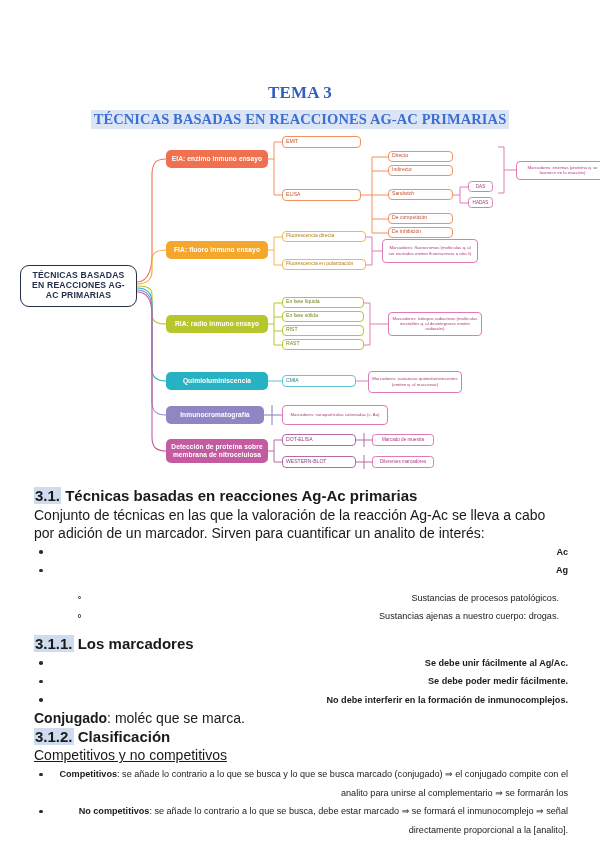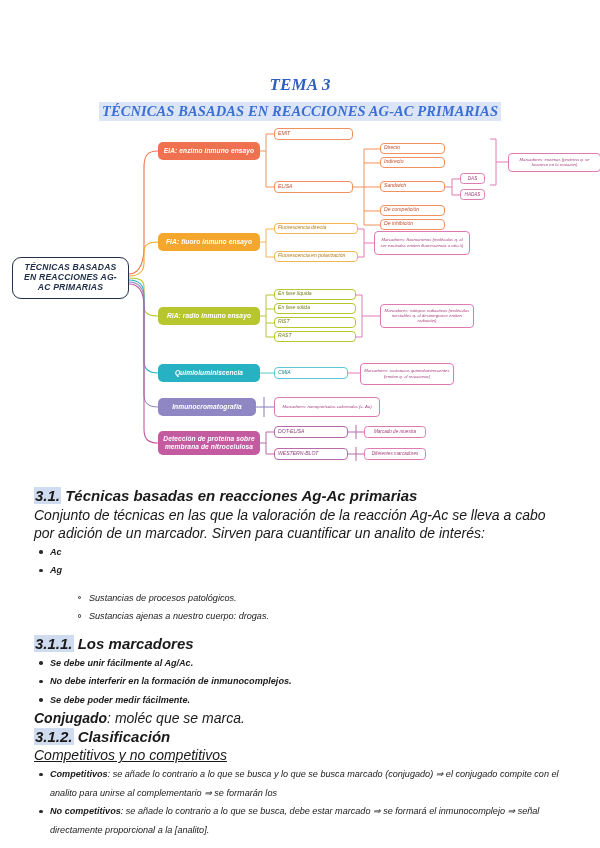--- a/index.html
+++ b/index.html
@@ -14,22 +14,21 @@
     font-family: "Liberation Sans", sans-serif;
     color: #1a1a1a;
     overflow: hidden;
   }
 
   .page {
     position: relative;
     width: 600px;
     height: 828px;
     box-sizing: border-box;
-    padding: 8px;
-    font-style: italic;
+    padding: 16px;
   }
 
   
   .title-wrap {
     text-align: center;
     padding-top: 68px;
   }
   .doc-title {
     font-family: "Liberation Serif", serif;
     font-weight: bold;
@@ -167,20 +166,21 @@
   ul.lvl1 {
     margin: 0;
     padding-left: 16px;
     list-style: none;
   }
   ul.lvl1 > li {
     position: relative;
     font-size: 9.1px;
     line-height: 18.6px;
     font-weight: bold;
+    text-align: right;
   }
   ul.lvl1 > li::before {
     content: "";
     position: absolute;
     left: -11px;
     top: 7.5px;
     width: 3.6px;
     height: 3.6px;
     background: #2b2b2b;
     border-radius: 50%;
@@ -370,22 +370,22 @@
       </li>
     </ul>
 
     <div class="h3">
       <span class="num">3.1.1.</span>
       <span>Los marcadores</span>
     </div>
 
     <ul class="lvl1">
       <li>Se debe unir fácilmente al Ag/Ac.</li>
+      <li>Se debe poder medir fácilmente.</li>
       <li>No debe interferir en la formación de inmunocomplejos.</li>
-      <li>Se debe poder medir fácilmente.</li>
     </ul>
 
     <div class="para">
       <span class="b">Conjugado</span><span>: moléc que se marca.</span>
     </div>
 
     <div class="h3">
       <span class="num">3.1.2.</span>
       <span>Clasificación</span>
     </div>

